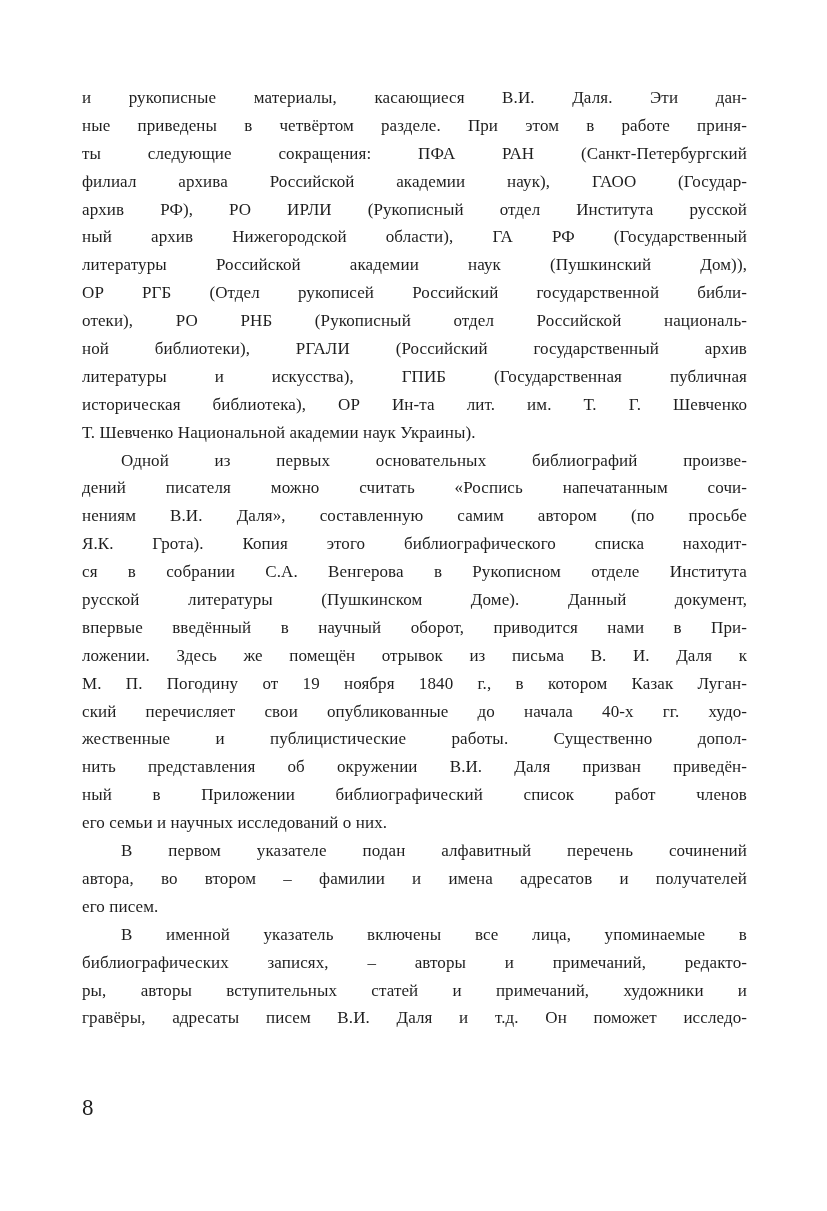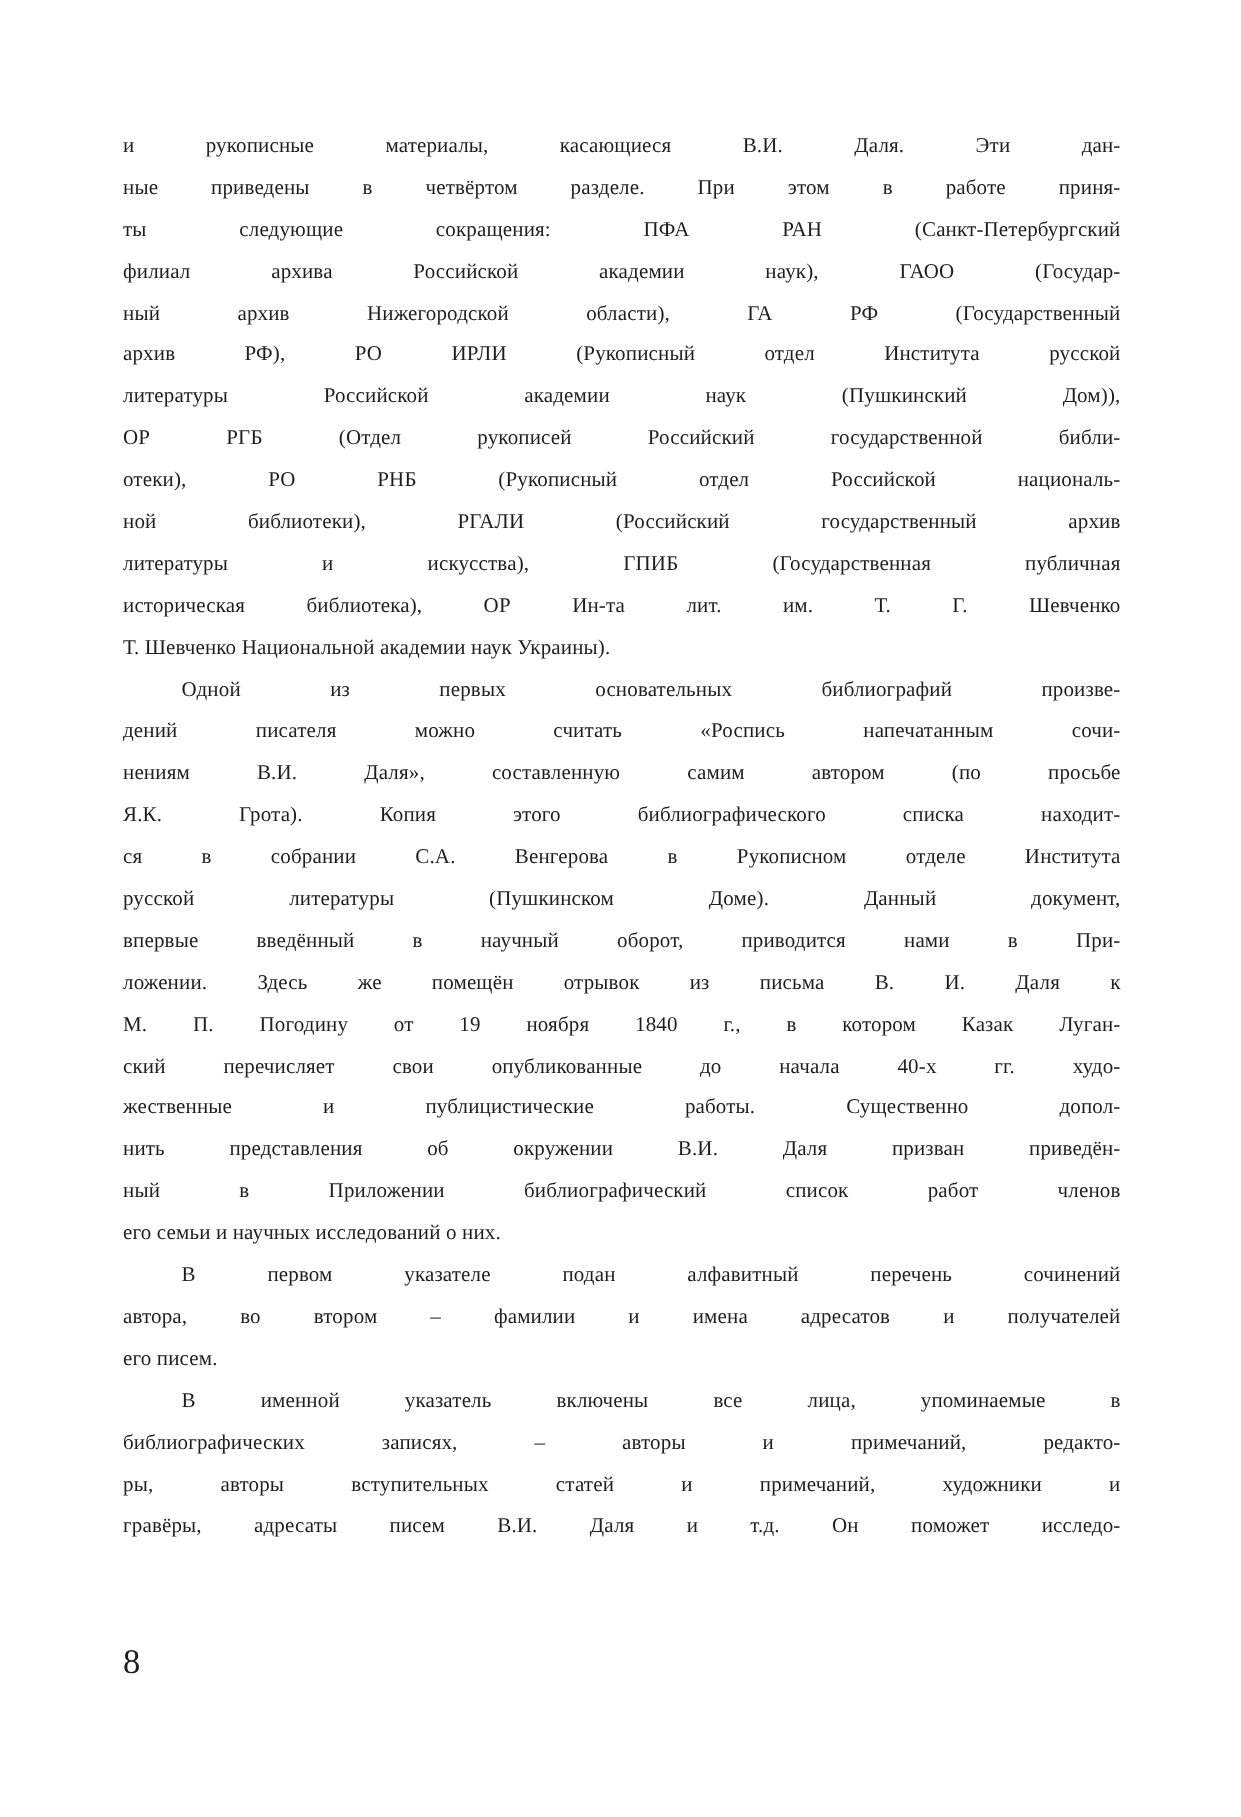--- a/index.html
+++ b/index.html
@@ -19,21 +19,21 @@
     position: absolute;
     left: 0; top: 0;
     width: 827px; height: 1211px;
     background: #ffffff;
   }
   .text-block {
     position: absolute;
     left: 82px;
     top: 84px;
     width: 665px;
-    font-size: 14px;
+    font-size: 17px;
     line-height: 27.9px;
     letter-spacing: 0.1px;
   }
   .paragraph {
     margin: 0;
     padding: 0;
   }
   .line {
     text-align: justify;
     text-align-last: justify;
@@ -61,22 +61,22 @@
 </head>
 <body>
 
 <div class="page">
   <main class="text-block">
       <div class="paragraph">
         <div class="line">и рукописные материалы, касающиеся В.И. Даля. Эти дан-</div>
         <div class="line">ные приведены в четвёртом разделе. При этом в работе приня-</div>
         <div class="line">ты следующие сокращения: ПФА РАН (Санкт-Петербургский</div>
         <div class="line">филиал архива Российской академии наук), ГАОО (Государ-</div>
+        <div class="line">архив РФ), РО ИРЛИ (Рукописный отдел Института русской</div>
         <div class="line">ный архив Нижегородской области), ГА РФ (Государственный</div>
-        <div class="line">архив РФ), РО ИРЛИ (Рукописный отдел Института русской</div>
         <div class="line">литературы Российской академии наук (Пушкинский Дом)),</div>
         <div class="line">ОР РГБ (Отдел рукописей Российский государственной библи-</div>
         <div class="line">отеки), РО РНБ (Рукописный отдел Российской националь-</div>
         <div class="line">ной библиотеки), РГАЛИ (Российский государственный архив</div>
         <div class="line">литературы и искусства), ГПИБ (Государственная публичная</div>
         <div class="line">историческая библиотека), ОР Ин-та лит. им. Т. Г. Шевченко</div>
         <div class="line last">Т. Шевченко Национальной академии наук Украины).</div>
       </div>
       <div class="paragraph">
         <div class="line indent">Одной из первых основательных библиографий произве-</div>

